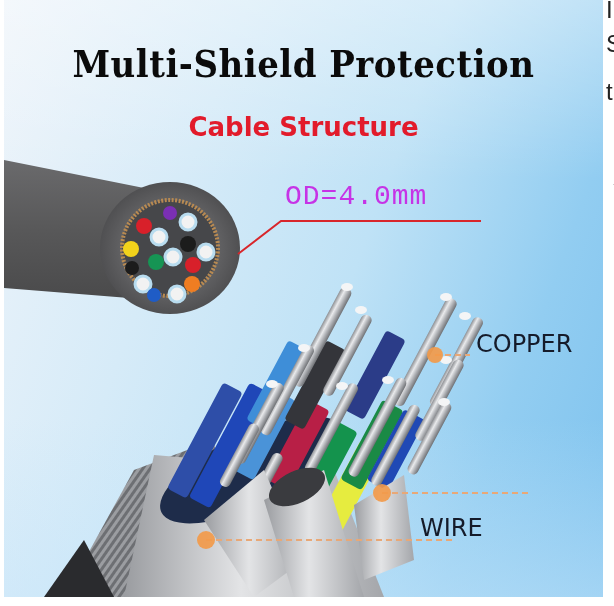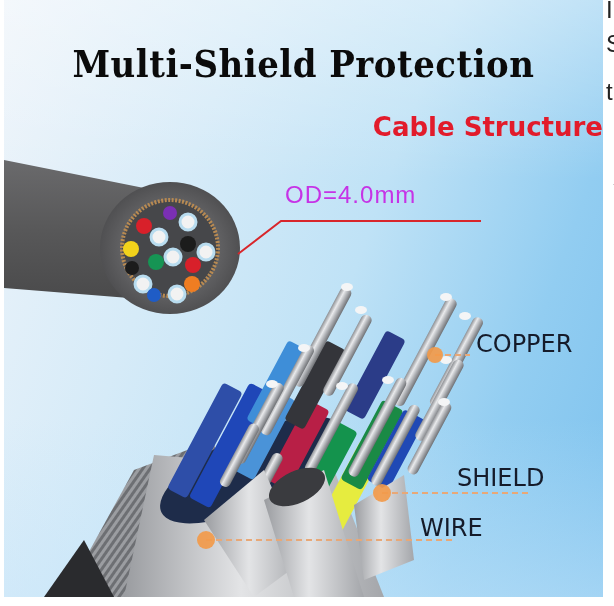--- a/index.html
+++ b/index.html
@@ -15,26 +15,26 @@
       background: linear-gradient(180deg, rgba(255,255,255,0.35) 0%, rgba(255,255,255,0) 30%, rgba(255,255,255,0) 70%, rgba(200,230,250,0.5) 100%);
       pointer-events: none;
     }
 
     .title {
       position: absolute; left: 0; width: 599px; top: 44px; text-align: center;
       font-family: "DejaVu Serif", serif; font-weight: bold; font-size: 34px; color: #0b0b0b;
       letter-spacing: 0.5px; transform: scaleY(1.12); z-index: 3;
     }
     .subtitle {
-      position: absolute; left: 0; width: 599px; top: 112px; text-align: right;
+      position: absolute; left: 0; width: 599px; top: 112px; text-align: center;
       font-family: "DejaVu Sans", sans-serif; font-weight: bold; font-size: 26px; color: #e21b2b; z-index: 3;
     }
     .od-label {
-      position: absolute; left: 281px; top: 181px; font-family: Liberation Sans, sans-serif;
-      font-size: 24px; color: #c633e6; letter-spacing: 1px; z-index: 3;
+      position: absolute; left: 281px; top: 181px; font-family: Liberation Mono, monospace;
+      font-size: 28px; color: #c633e6; letter-spacing: 1px; z-index: 3;
     }
     .callout-label {
       position: absolute; font-family: "DejaVu Sans", sans-serif; font-size: 24px; color: #151b2a; z-index: 3;
     }
     .lbl-copper { left: 472px; top: 330px; }
     .lbl-shield { left: 453px; top: 464px; }
     .lbl-wire { left: 416px; top: 514px; }
 
     svg.art { position: absolute; left: 0; top: 0; z-index: 2; }
 
@@ -171,21 +171,20 @@
     <g>
       <line x1="202" y1="540" x2="448" y2="540" stroke="#e8a877" stroke-width="2" stroke-dasharray="6 4"></line>
       <circle cx="202" cy="540" r="9" fill="#f29a4a" opacity="0.92"></circle>
     </g>
   </svg>
 
   <div class="title">Multi-Shield Protection</div>
   <div class="subtitle">Cable Structure</div>
   <div class="od-label">OD=4.0mm</div>
   <div class="callout-label lbl-copper">COPPER</div>
-  <div class="callout-label lbl-shield">SHIELD</div>
   <div class="callout-label lbl-wire">WIRE</div>
 </div>
 
 <div class="side-panel">
   <span class="side-glyph" style="top:-4px;">I</span>
   <span class="side-glyph" style="top:30px;">S</span>
   <span class="side-glyph" style="top:78px;">t</span>
   <div class="side-rule"></div>
 </div>
 

